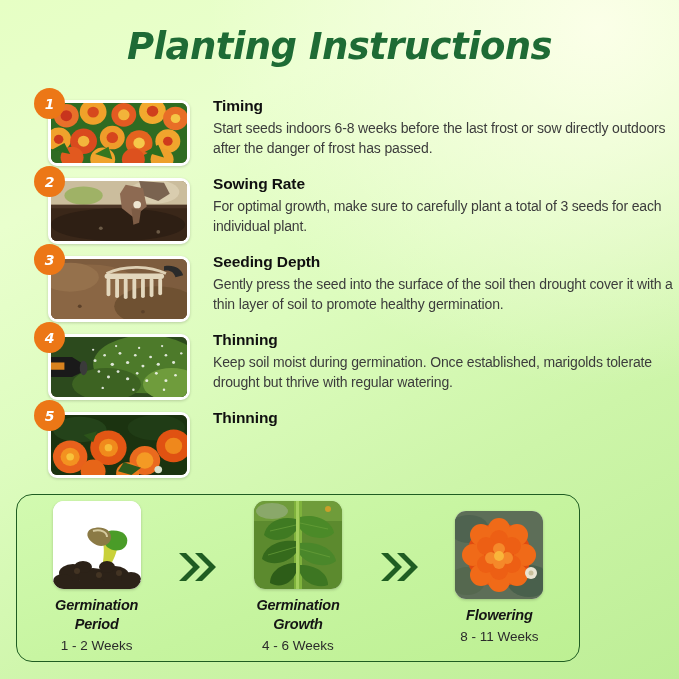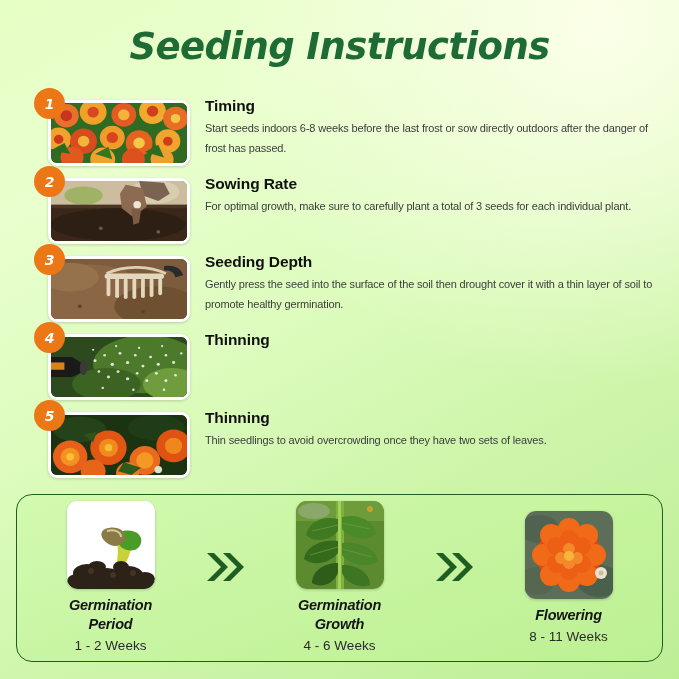--- a/index.html
+++ b/index.html
@@ -86,45 +86,45 @@
     font-size: 14px;
     font-weight: 700;
     font-style: italic;
     display: flex;
     align-items: center;
     justify-content: center;
     z-index: 3;
     font-family: "DejaVu Sans", sans-serif;
   }
   .step-text {
-    margin-left: 15px;
+    margin-left: 23px;
     padding-top: 4px;
     max-width: 462px;
   }
   .step-title {
     font-size: 15.5px;
     font-weight: 700;
     color: #101010;
     line-height: 20px;
     margin-bottom: 3px;
     letter-spacing: -0.1px;
   }
   .step-desc {
-    font-size: 11px;
+    font-size: 14px;
     color: #3c3c3c;
     line-height: 19.5px;
     letter-spacing: -0.15px;
   }
 
   
   .timeline {
     position: absolute;
     left: 16px;
     top: 494px;
-    width: 647px;
+    width: 564px;
     height: 168px;
     border: 1.6px solid #1f5d22;
     border-radius: 16px;
     box-sizing: border-box;
     background: linear-gradient(160deg, #d2fab0 0%, #c6f49f 55%, #bdf093 100%);
     display: flex;
     align-items: center;
     justify-content: space-between;
     padding: 0 32px;
     gap: 29px;
@@ -165,21 +165,21 @@
     justify-content: center;
     margin-top: -22px;
   }
   .tl-arrow svg { display: block; }
 </style>
 </head>
 <body>
 
 <div id="page">
 
-  <div class="title">Seeding Instructions</div>
+  <div class="title">Planting Instructions</div>
 
   <div class="steps">
 
     <div class="step">
       <div class="thumb-wrap">
         <div class="badge">1</div>
         <div class="thumb">
           <svg viewBox="0 0 142 66" preserveAspectRatio="none">
             <rect width="142" height="66" fill="#2f6b22"></rect>
             <g>
@@ -321,20 +321,21 @@
               <circle cx="118" cy="58" r="1.3"></circle>
             </g>
             <path d="M0 22 L22 22 L34 30 L34 38 L22 44 L0 44 Z" fill="#1a1a1a"></path>
             <rect x="0" y="28" width="14" height="8" fill="#d8821e"></rect>
             <ellipse cx="34" cy="34" rx="4" ry="8" fill="#3a3a3a"></ellipse>
           </svg>
         </div>
       </div>
       <div class="step-text">
         <div class="step-title">Thinning</div>
+        <div class="step-desc">Keep soil moist during germination. Once established, marigolds tolerate drought but thrive with regular watering.</div>
       </div>
     </div>
 
     <div class="step">
       <div class="thumb-wrap">
         <div class="badge">5</div>
         <div class="thumb">
           <svg viewBox="0 0 142 66" preserveAspectRatio="none">
             <rect width="142" height="66" fill="#1b3310"></rect>
             <ellipse cx="30" cy="16" rx="28" ry="14" fill="#24431a"></ellipse>
@@ -354,21 +355,20 @@
               <circle cx="80" cy="64" r="12" fill="#ed7c1e"></circle>
             </g>
             <path d="M76 52 L94 58 L84 66 L70 62 Z" fill="#2e5a1c"></path>
             <path d="M34 22 L48 18 L44 30 Z" fill="#2c541a"></path>
             <circle cx="112" cy="60" r="4" fill="#d9e2cc"></circle>
           </svg>
         </div>
       </div>
       <div class="step-text">
         <div class="step-title">Thinning</div>
-        <div class="step-desc">Thin seedlings to avoid overcrowding once they have two sets of leaves.</div>
       </div>
     </div>
 
   </div>
 
   <div class="timeline">
 
     <div class="tl-stage">
       <div class="tl-img">
         <svg viewBox="0 0 88 88" preserveAspectRatio="none">

